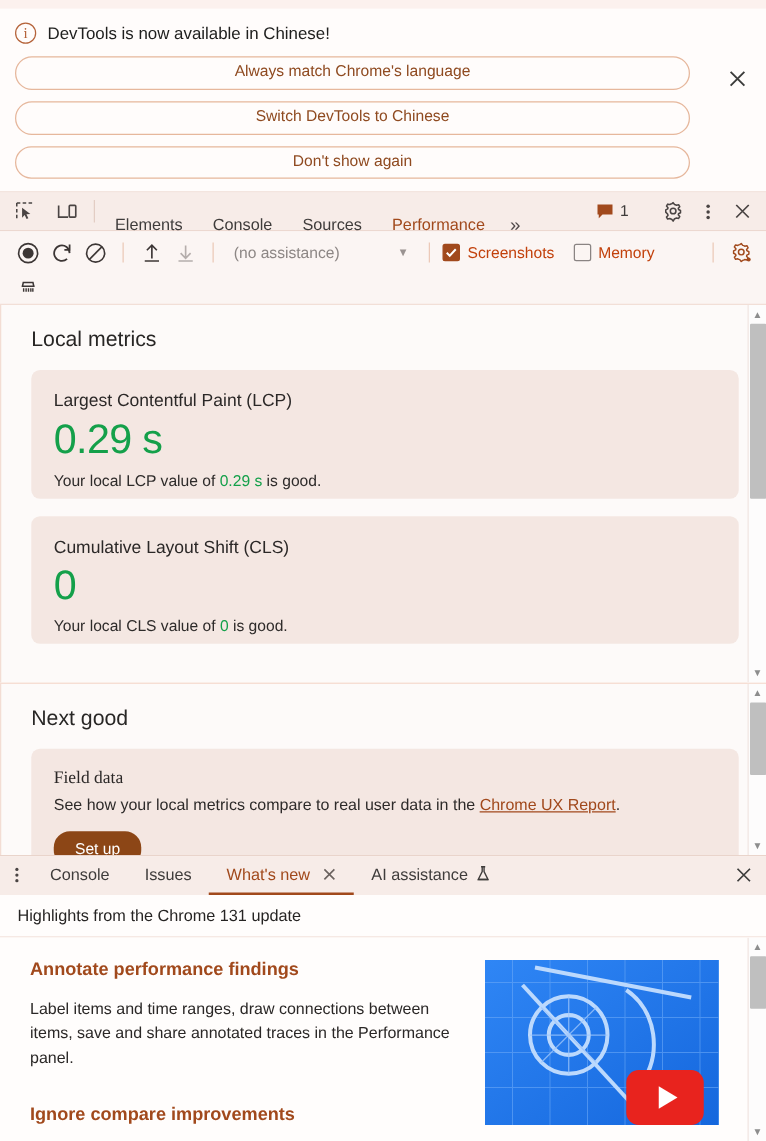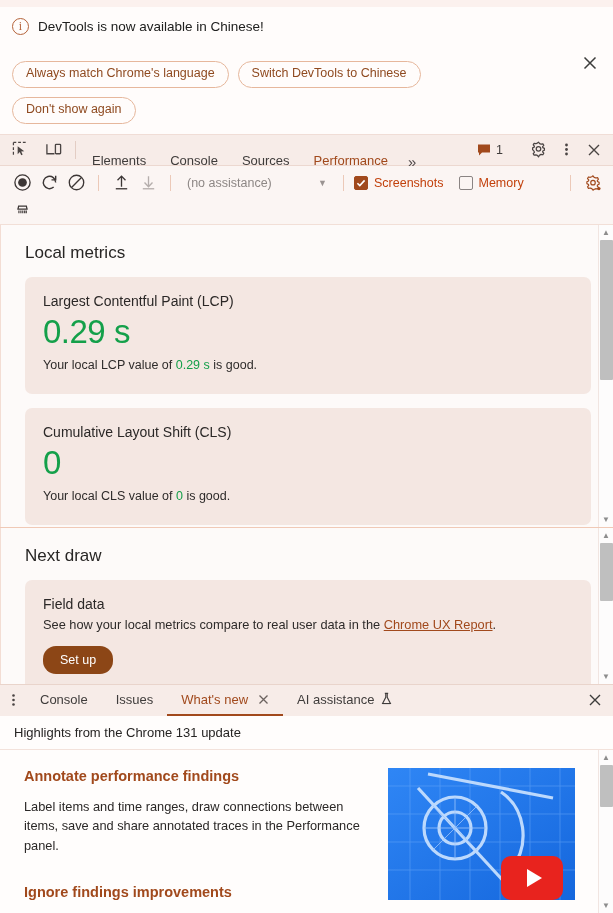--- a/index.html
+++ b/index.html
@@ -24,21 +24,21 @@
   }
   .banner-row1 { display: flex; align-items: center; gap: 9px; height: 22px; }
   .info-icon {
     width: 17px; height: 17px; border-radius: 50%;
     border: 1.5px solid #b5633a;
     color: #b5633a; font-size: 12px; line-height: 14px;
     text-align: center; font-family: "Liberation Serif", serif;
     flex: 0 0 auto;
   }
   .banner-text { font-size: 13.5px; color: #20201f; }
-  .banner-btns { display: flex; flex-wrap: wrap; gap: 9px; margin-top: 24px; max-width: 540px; }
+  .banner-btns { display: flex; flex-wrap: wrap; gap: 9px; margin-top: 8px; max-width: 540px; flex-direction: column; }
   .pill-btn {
     border: 1px solid #e6b79c;
     background: transparent;
     color: #8f4a20;
     border-radius: 14px;
     font-size: 12.5px;
     padding: 5px 13px 6px 13px;
     font-family: "Liberation Sans", sans-serif;
     cursor: pointer;
     line-height: 1.1;
@@ -101,36 +101,36 @@
     border-left: 1px solid #f3ddd4;
   }
   .pane-a { flex: 0 0 302px; }
   .pane-divider { height:1px; background:#f0c9b6; flex:0 0 auto; }
   .pane-b { flex: 1 1 auto; min-height:0; }
   .pane-inner { padding: 18px 22px 0 24px; }
   .section-title { font-size: 17px; color: #282625; font-weight: 400; margin-bottom: 14px; }
   .card {
     background: #f4e7e2;
     border-radius: 7px;
-    padding: 16px 18px 22px 18px;
+    padding: 16px 18px 7px 18px;
     margin-bottom: 14px;
   }
   .card-title { font-size: 14px; color: #2b2827; margin-bottom: 2px; }
   .metric-value { font-size: 33px; color: #14a04a; font-weight: 400; line-height: 1.25; letter-spacing: -0.5px; }
   .card-desc { font-size: 12.5px; color: #2e2b2a; margin-top: 6px; }
   .good { color:#14a04a; }
   .link { color:#a1491c; text-decoration: underline; cursor:pointer; }
   .setup-btn {
     margin-top: 14px;
     background:#8c4616; color:#ffffff;
     border:none; border-radius: 13px;
     font-size: 12.5px; padding: 7px 17px;
     font-family:"Liberation Sans", sans-serif; cursor:pointer;
   }
-  .field-title { font-size: 14px; color:#2b2827; margin-bottom: 5px; }
+  .field-title { font-size: 14px; color:#2b2827; margin-bottom: 5px; font-family: Liberation Serif, serif; }
   .field-desc { font-size: 12.8px; color:#2e2b2a; }
 
   
   .sbar {
     position:absolute; top:0; right:0; width:15px; height:100%;
     background:#fdfcfc; border-left:1px solid #f1e5e1;
     display:flex; flex-direction:column; align-items:center;
   }
   .sb-arrow { width:15px; height:15px; display:flex; align-items:center; justify-content:center; color:#8d8d8d; font-size:8px; flex:0 0 auto; cursor:pointer;}
   .sb-track { flex:1 1 auto; width:15px; position:relative; }
@@ -346,21 +346,21 @@
         <div class="sb-thumb" style="top:0px; height:140px;"></div>
       </div>
       <div class="sb-arrow">▼</div>
     </div>
   </div>
 
   <div class="pane-divider"></div>
 
   <div class="pane pane-b">
     <div class="pane-inner">
-      <div class="section-title">Next draw</div>
+      <div class="section-title">Next good</div>
       <div class="card">
         <div class="field-title">Field data</div>
         <div class="field-desc">
           <span>See how your local metrics compare to real user data in the </span><span class="link">Chrome UX Report</span><span>.</span>
         </div>
         <button class="setup-btn">Set up</button>
       </div>
       <div class="card" style="height:30px"></div>
     </div>
 
@@ -413,21 +413,21 @@
     </div>
   </div>
 
   <div class="whatsnew-head">Highlights from the Chrome 131 update</div>
 
   <div class="whatsnew-body">
     <div class="wn-inner">
       <div class="wn-col">
         <div class="wn-h">Annotate performance findings</div>
         <div class="wn-p">Label items and time ranges, draw connections between items, save and share annotated traces in the Performance panel.</div>
-        <div class="wn-h">Ignore findings improvements</div>
+        <div class="wn-h">Ignore compare improvements</div>
       </div>
       <div class="wn-thumb">
         <svg width="187" height="132" viewBox="0 0 187 132" style="position:absolute;top:0;left:0">
           <defs>
             <linearGradient id="bg" x1="0" y1="0" x2="1" y2="1">
               <stop offset="0" stop-color="#2f86f5"></stop>
                 <stop offset="1" stop-color="#1567dd"></stop>
             </linearGradient>
           </defs>
           <rect width="187" height="132" fill="url(#bg)"></rect>

